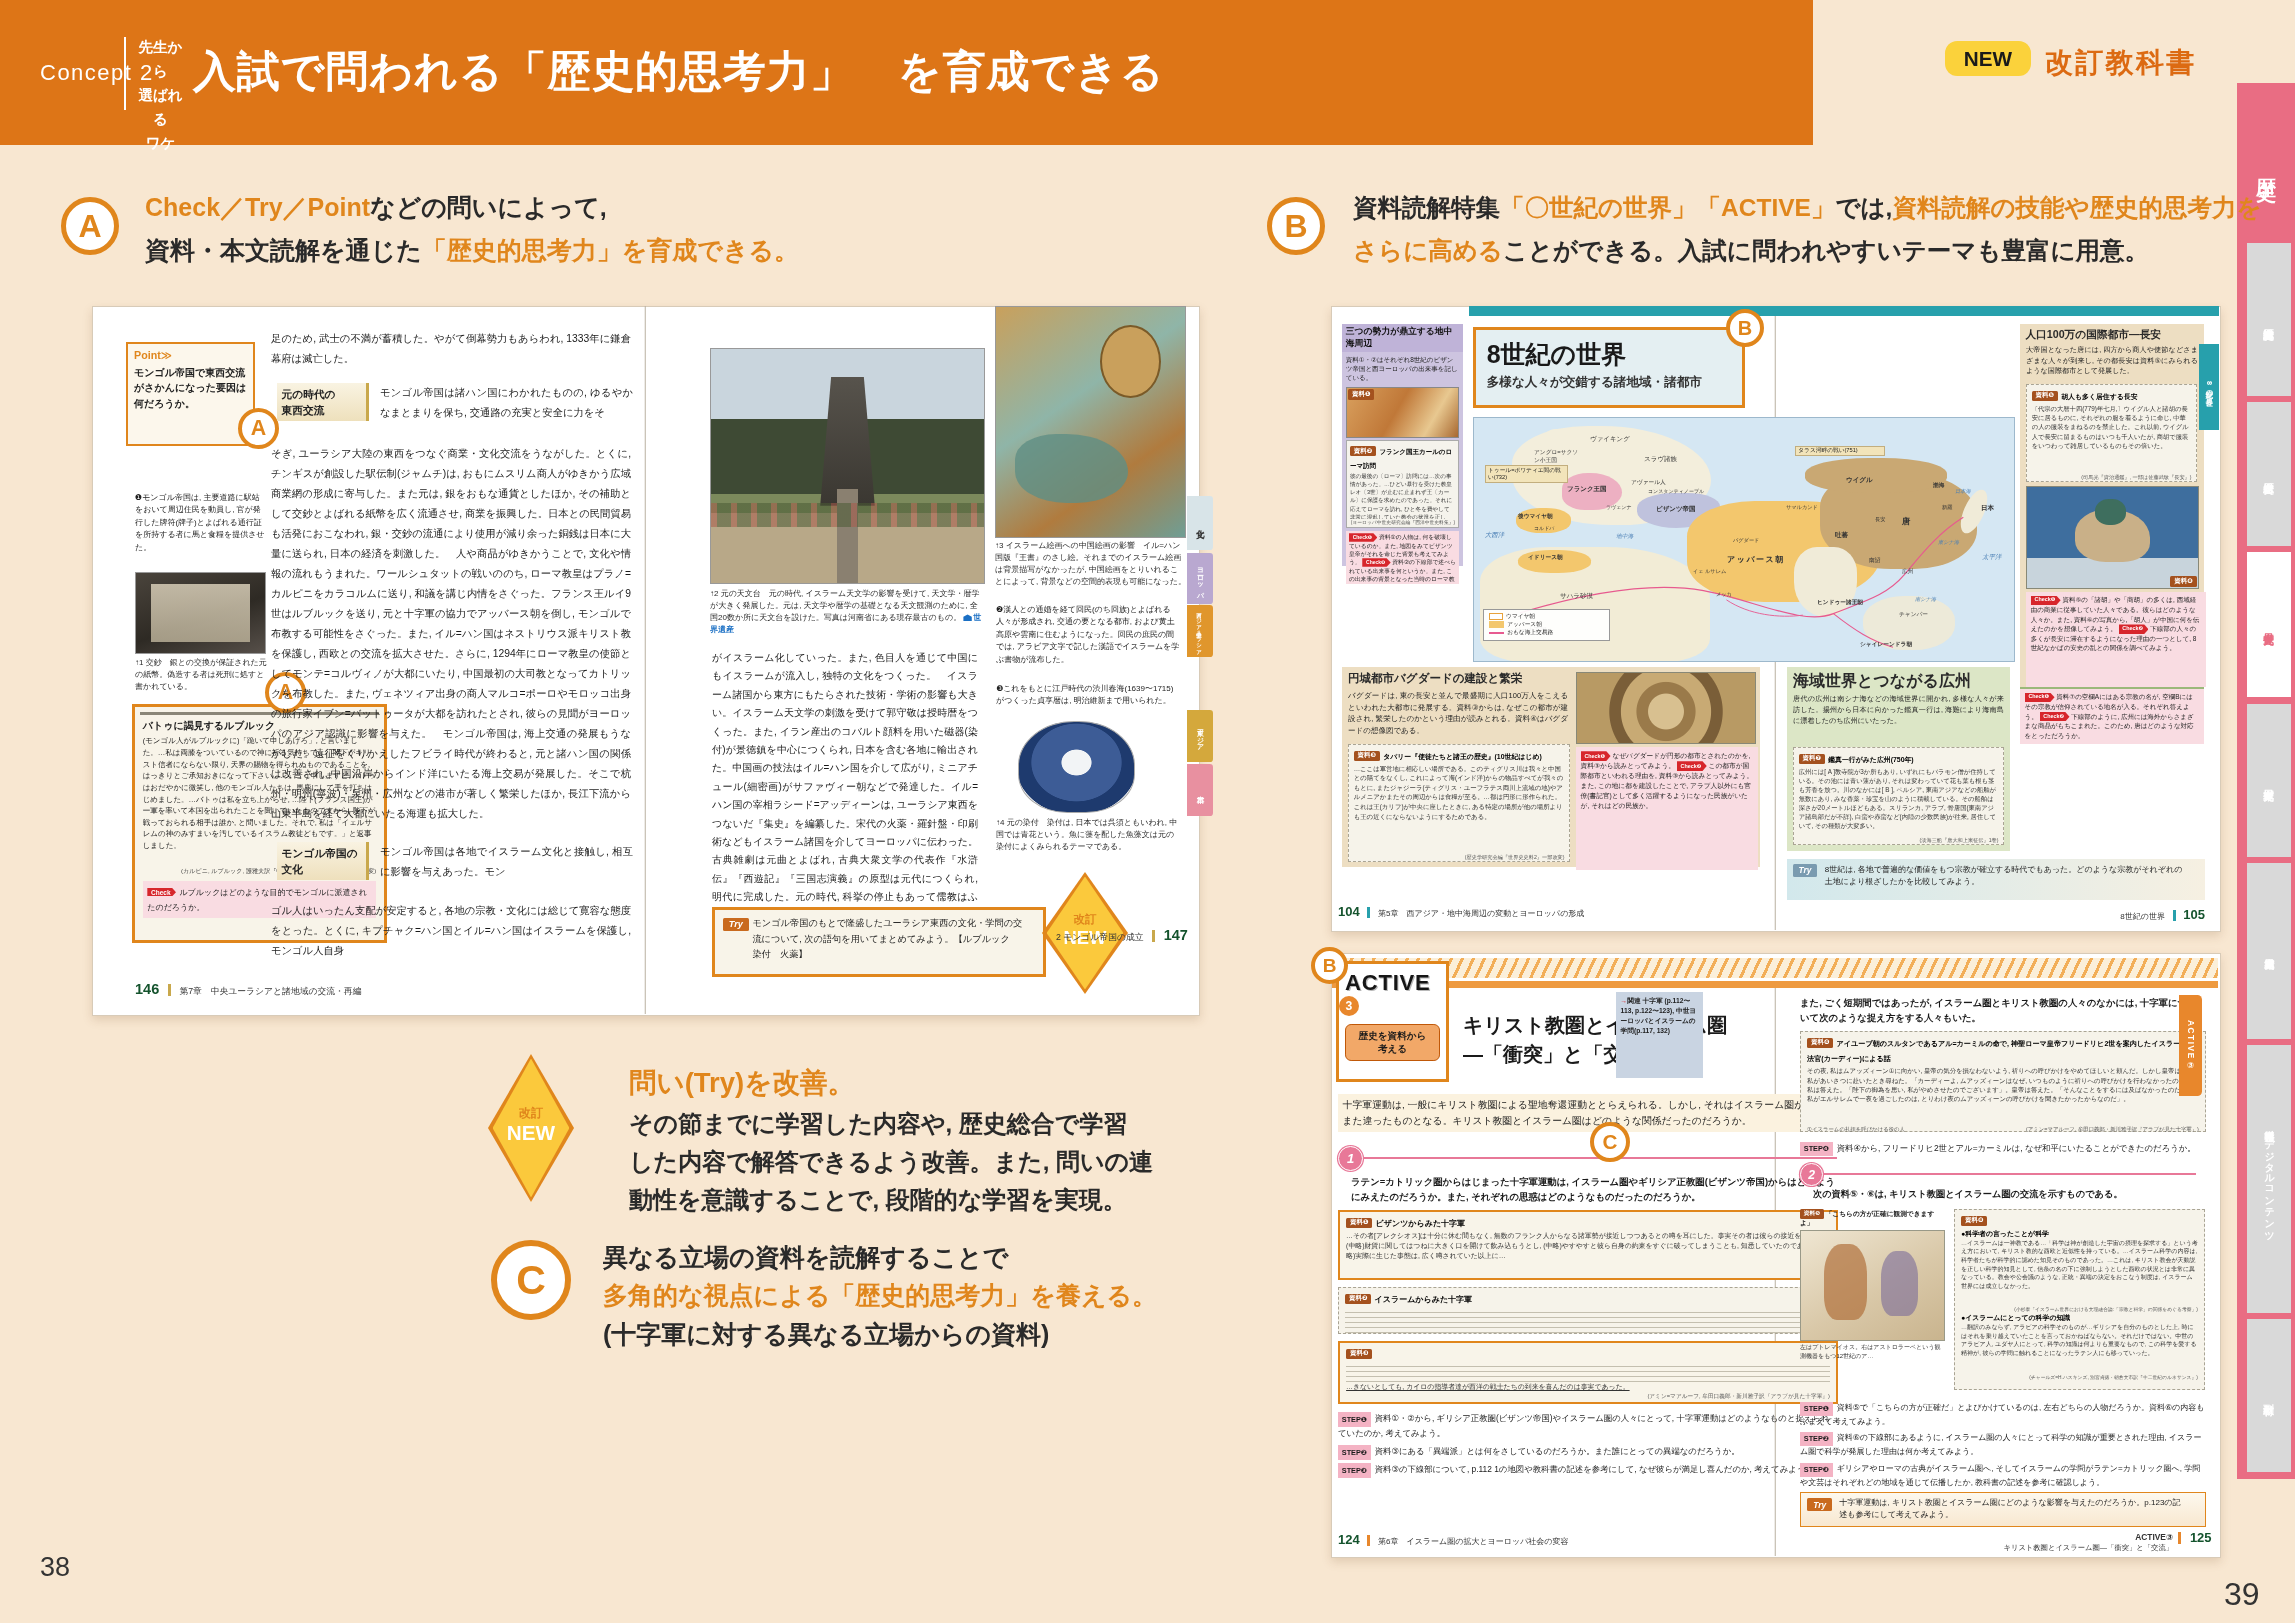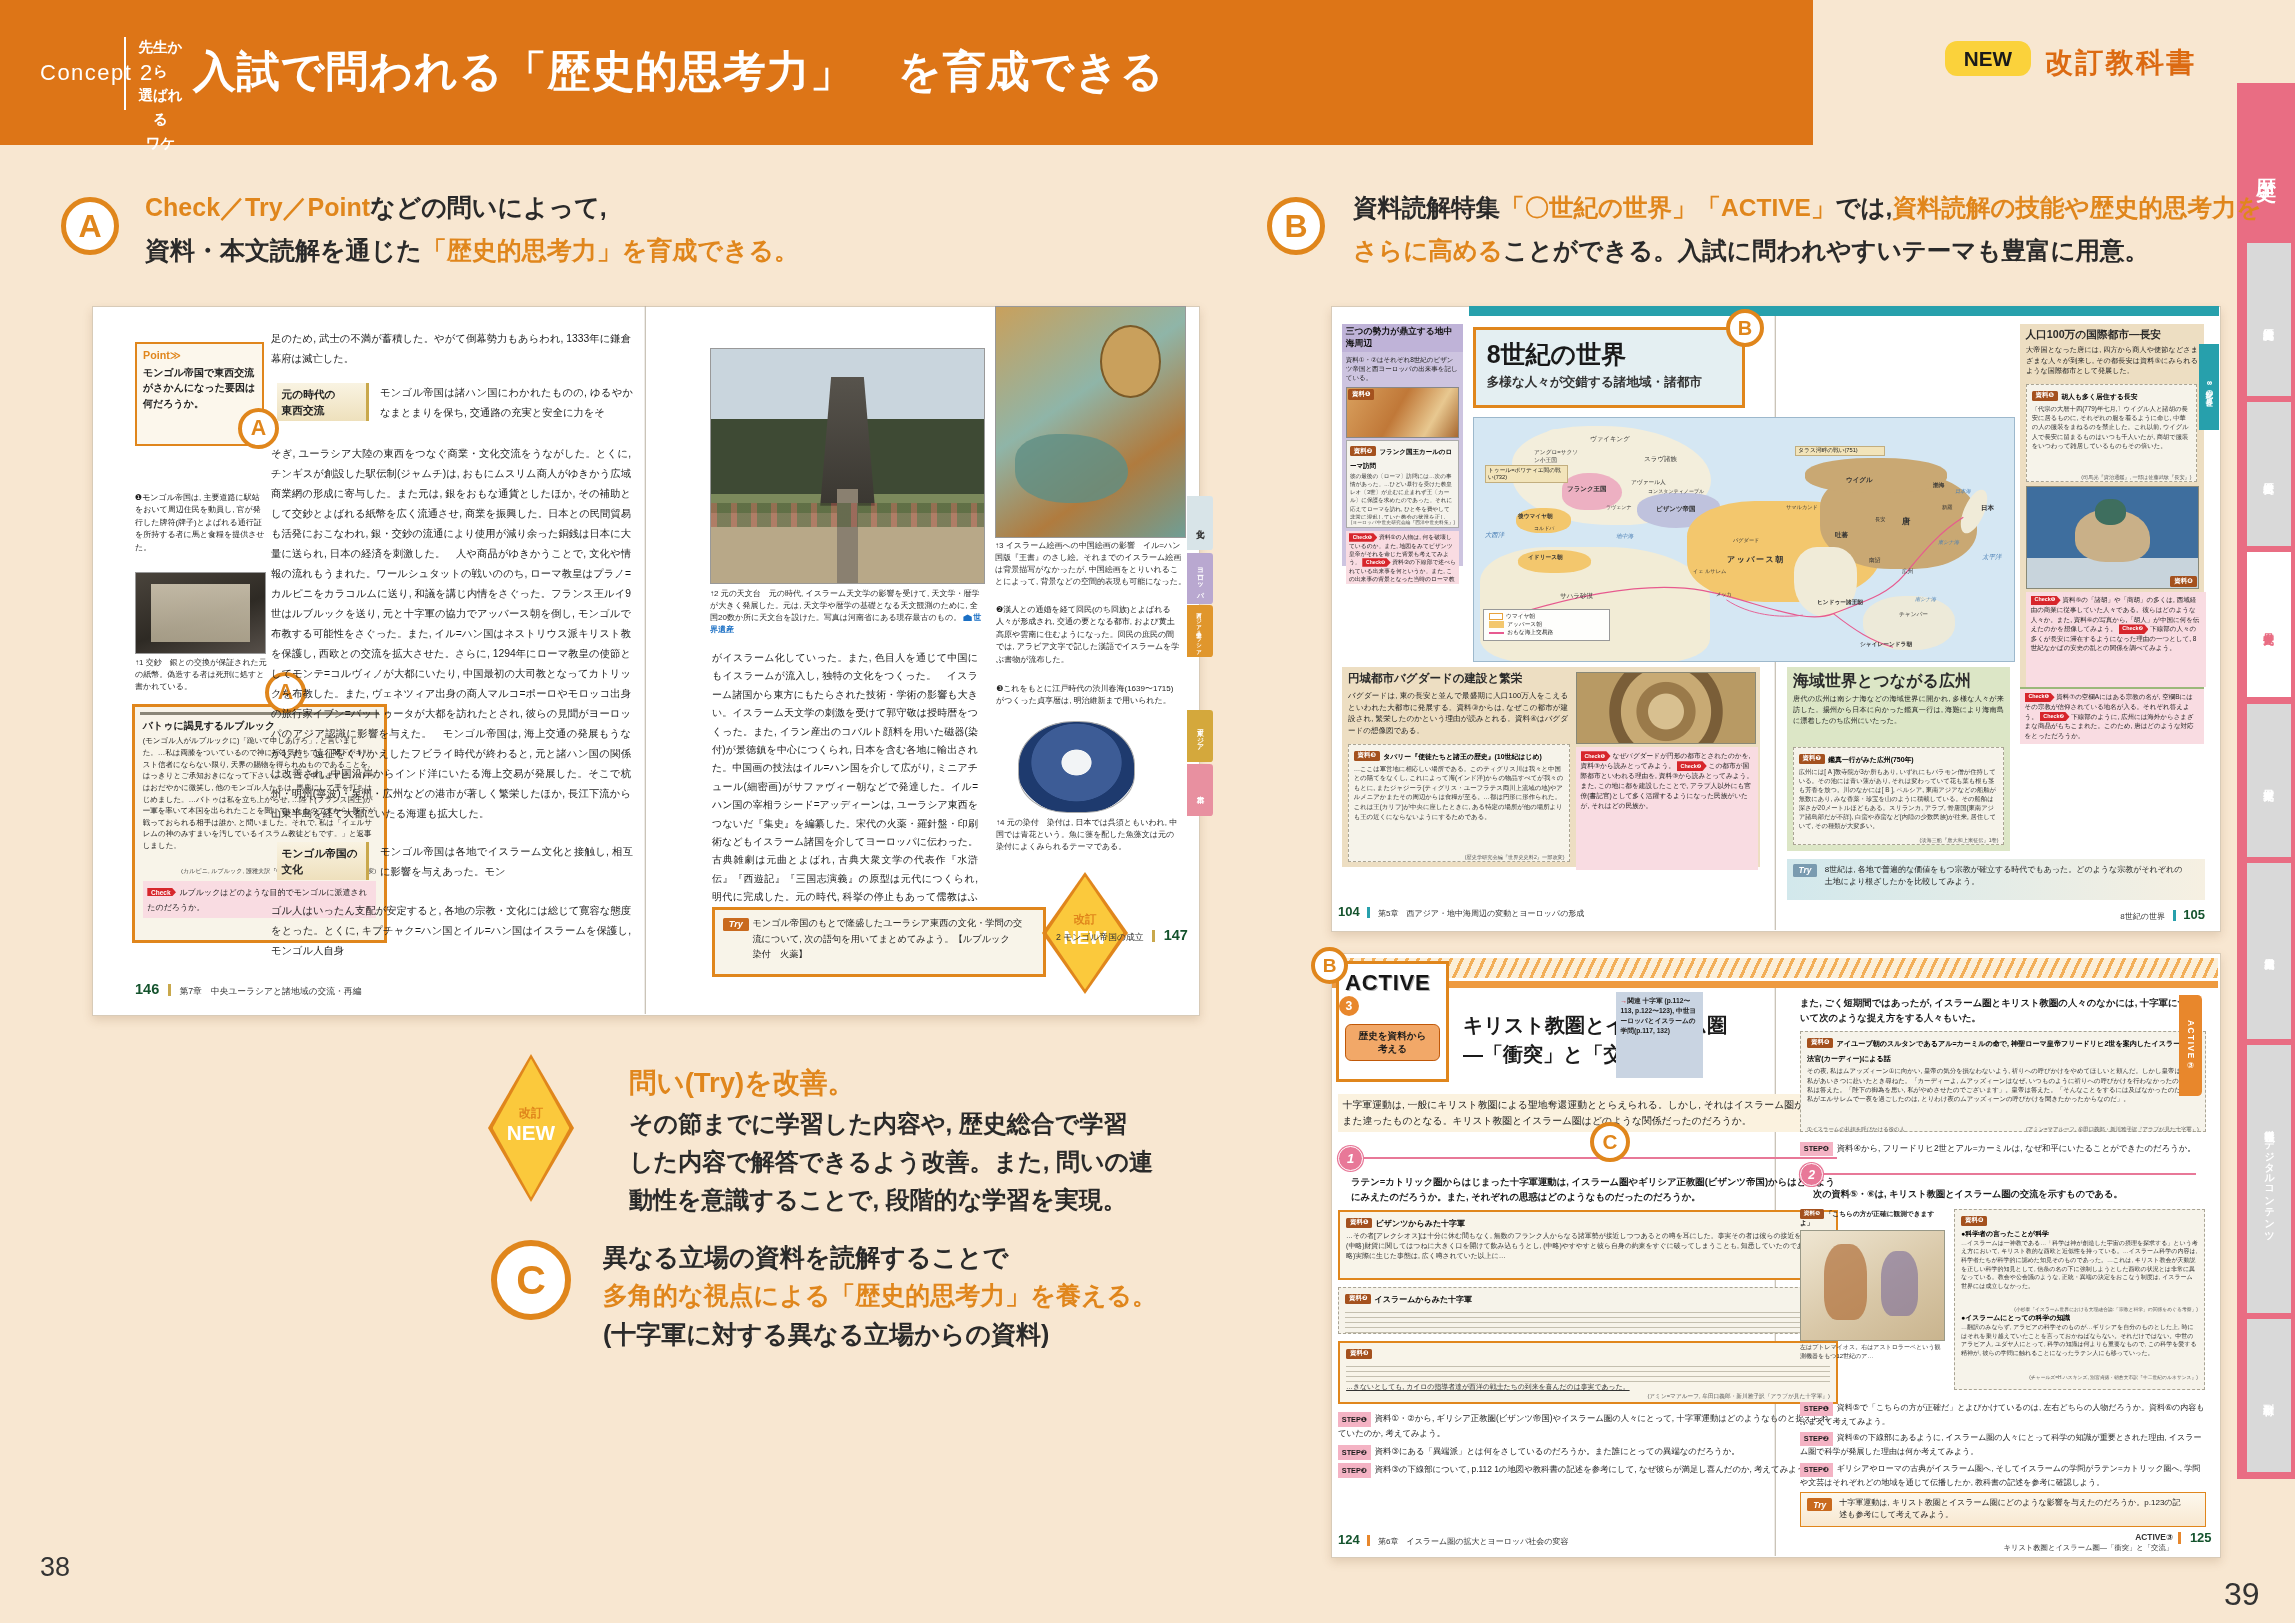--- a/index.html
+++ b/index.html
@@ -95,21 +95,21 @@
   <div class="abs b" style="left:1353px;top:234px;font-size:24.5px;color:#2A2A2A;">
     <span style="color:#E0861C;">さらに高める</span><span>ことができる。入試に問われやすいテーマも豊富に用意。</span>
   </div>
   <div class="abs b" style="left:1353px;top:191px;font-size:24.5px;color:#2A2A2A;">
     <span>資料読解特集</span><span style="color:#E0861C;">「〇世紀の世界」「ACTIVE」</span><span>では,</span><span style="color:#E0861C;">資料読解の技能や歴史的思考力を</span>
   </div>
 
   <div class="spread" style="left:92px;top:306px;width:1106px;height:708px;"></div>
   <div class="pgdiv" style="left:644px;top:306px;height:708px;"></div>
 
-  <div class="orangebox" style="left:135px;top:342px;width:129px;height:104px;background:#FCF7EC;padding:4.6px 6.1px;">
+  <div class="orangebox" style="left:126px;top:342px;width:129px;height:104px;background:#FCF7EC;padding:4.6px 6.1px;">
     <div style="color:#E0861C;font-weight:bold;font-size:10.7px;">Point≫</div>
     <div style="font-size:10px;font-weight:bold;line-height:1.55;margin-top:3.1px;color:#222;">モンゴル帝国で東西交流がさかんになった要因は何だろうか。</div>
   </div>
   <div class="mark" style="left:238px;top:408px;width:41px;height:41px;font-size:21.4px;">
       <span>A</span>
     </div>
   <div class="abs" style="left:135px;top:476px;width:132px;font-size:8px;line-height:1.55;color:#222;margin-top:16px;">❶モンゴル帝国は, 主要道路に駅站をおいて周辺住民を動員し, 官が発行した牌符(牌子)とよばれる通行証を所持する者に馬と食糧を提供させた。</div>
   <div class="abs" style="left:135px;top:572px;width:129px;height:80px;background:linear-gradient(160deg,#4A443C,#2E2A24 55%,#57504A);border:0.8px solid #999;">
     <div style="position:absolute;inset:10.7px 15.3px;background:linear-gradient(#D8CEB8,#B8AE96);opacity:.85;"></div>
   </div>

